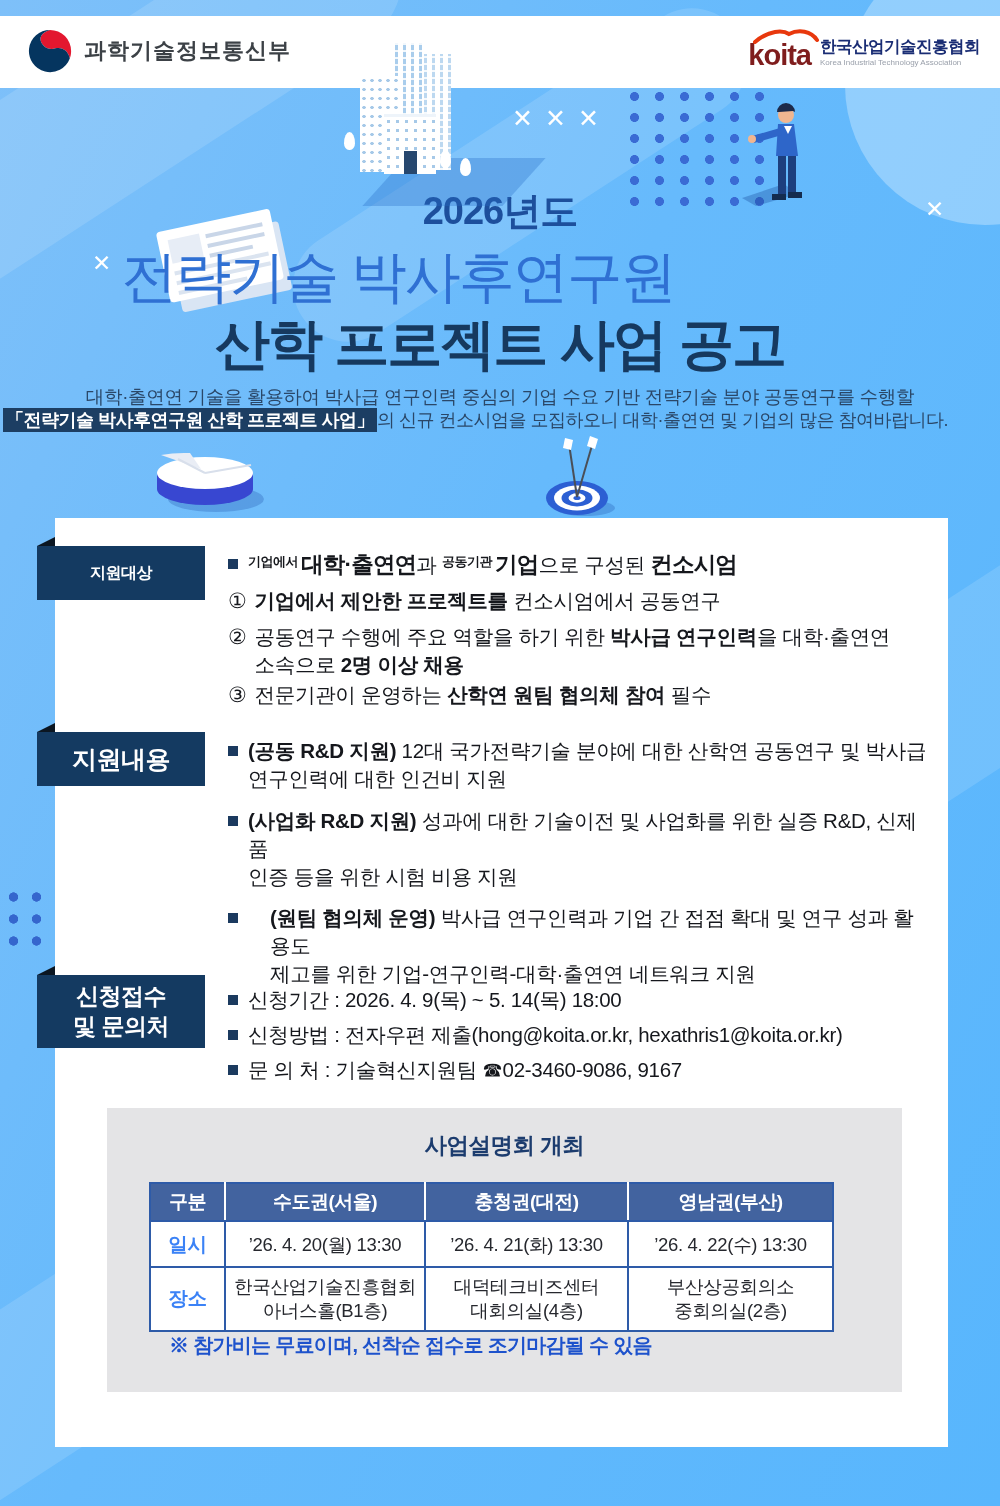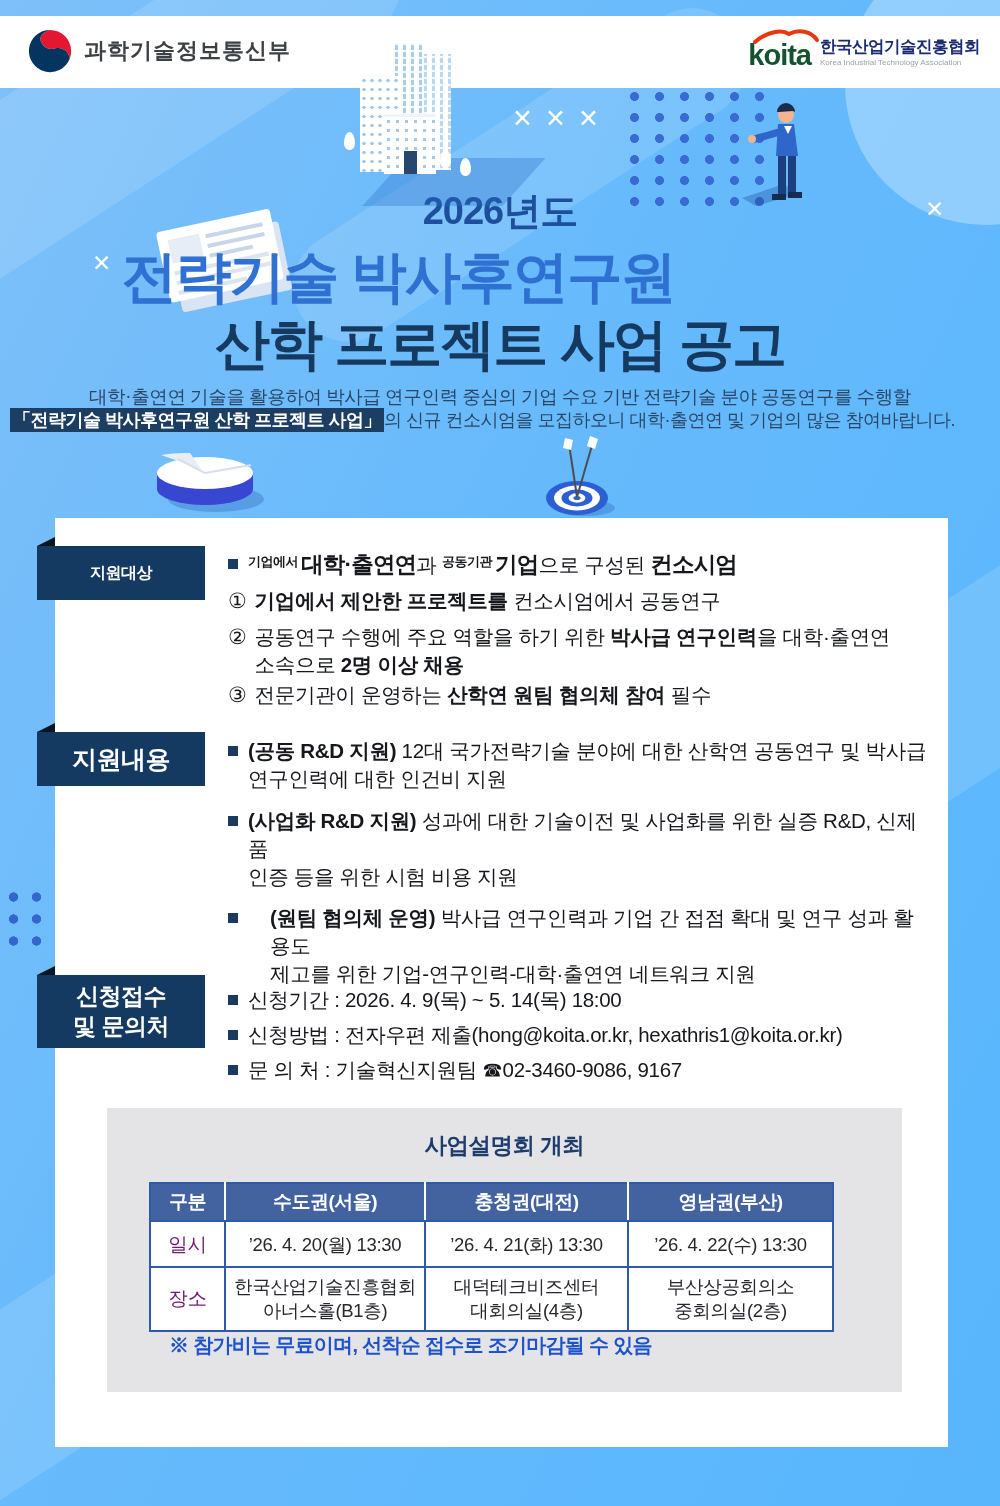--- a/index.html
+++ b/index.html
@@ -30,21 +30,21 @@
   .xl { left:92px;  top:252px; font-size:23px; }
   .xr { left:925px; top:198px; font-size:23px; }
   .deco-svg { position:absolute; z-index:3; }
   
   .top-band { position:absolute; left:0; top:16px; width:1000px; height:72px; background:#fff; z-index:5; }
   .msit { position:absolute; left:28px; top:13px; display:flex; align-items:center; gap:12px; z-index:6; }
   .msit-emblem { width:44px; height:44px; }
   .msit-name { font-size:22px; color:#3c4146; font-weight:600; letter-spacing:1px; }
   .koita { position:absolute; right:20px; top:14px; display:flex; align-items:flex-end; gap:9px; z-index:6; }
   .koita-mark { position:relative; padding-top:12px; }
-  .koita-word { font-size:29px; font-weight:800; color:#14532d; letter-spacing:-1px; line-height:.95; }
+  .koita-word { font-size:29px; font-weight:800; color:#7f1d1d; letter-spacing:-1px; line-height:.95; }
   .koita-arc { position:absolute; top:-2px; left:3px; }
   .koita-names { padding-bottom:3px; }
   .koita-kr { font-size:16.5px; font-weight:800; color:#1a2d74; letter-spacing:-.5px; }
   .koita-en { font-size:8px; color:#9aa0ab; }
   
   .bld { position:absolute; left:338px; top:38px; width:180px; height:175px; z-index:6; }
   .bld-shadow { position:absolute; left:46px; top:120px; width:140px; height:48px;
                 background:rgba(38,108,200,.33); transform:skewX(-42deg); }
   .tw1 { position:absolute; left:57px; top:5px;  width:30px; height:128px;
          background:repeating-linear-gradient(0deg,rgba(255,255,255,.85) 0 2px,rgba(255,255,255,0) 2px 7px),
@@ -58,26 +58,26 @@
          background:radial-gradient(#a6c9e8 1.5px,rgba(0,0,0,0) 1.7px) 0 0/9px 9px,#fff;
          border-top:3px solid #eef4fa; }
   .bd4-door { position:absolute; left:20px; bottom:0; width:13px; height:23px; background:#27476e; }
   .tree { position:absolute; width:11px; height:18px; background:#fff;
           border-radius:50% 50% 46% 46%/62% 62% 38% 38%; }
   .t1 { left:6px;  top:94px; } .t2 { left:102px; top:112px; } .t3 { left:122px; top:120px; }
   
   .hero-year { position:absolute; left:0; top:186px; width:1000px; text-align:center; z-index:4;
                font-size:38px; font-weight:900; color:#1d4f9c; letter-spacing:-1px; }
   .hero-t1 { position:absolute; left:0; top:240px; width:796px; text-align:center; z-index:4;
-             font-size:56px; font-weight:700; color:#2f70d3; letter-spacing:-2px; }
+             font-size:56px; font-weight:400; color:#2f70d3; letter-spacing:-2px; }
   .hero-t2 { position:absolute; left:0; top:308px; width:1000px; text-align:center; z-index:4;
              font-size:55px; font-weight:900; color:#16395f; letter-spacing:-2px; }
   .hero-sub1 { position:absolute; left:0; top:384px; width:1000px; text-align:center; z-index:4;
-               font-size:18.5px; font-weight:500; color:#2a4768; letter-spacing:-.3px; white-space:nowrap;font-family:Liberation Serif, serif; }
-  .hero-sub2 { position:absolute; left:10px; top:408px; width:792px; text-align:left; z-index:4;
+               font-size:18.5px; font-weight:500; color:#2a4768; letter-spacing:-.3px; white-space:nowrap; }
+  .hero-sub2 { position:absolute; left:3px; top:408px; width:792px; text-align:left; z-index:4;
                font-size:18px; font-weight:500; color:#2a4768; letter-spacing:-.5px; white-space:nowrap; }
   .hl { background:#1c3e63; color:#fff; font-weight:700; padding:2px 3px; }
   
   .card { position:absolute; left:55px; top:518px; width:893px; height:929px; background:#fff; z-index:8; }
   
   .ribbon { position:absolute; left:37px; width:168px; background:#143a61; color:#fff; z-index:12;
             display:flex; flex-direction:column; align-items:center; justify-content:center;
             text-align:center; font-weight:800; letter-spacing:-.5px; }
   .ribbon .fold { position:absolute; left:0; top:-9px; width:18px; height:9px; background:#0b1622;
                   clip-path:polygon(0 100%,100% 100%,100% 0); }
@@ -105,21 +105,21 @@
   
   .graybox { position:absolute; left:107px; top:1108px; width:795px; height:284px; background:#e4e4e6; z-index:12; }
   .briefing-title { position:absolute; left:0; top:22px; width:100%; text-align:center;
                     font-size:22.5px; font-weight:700; color:#1c3c6e; letter-spacing:-.5px; }
   .btable { position:absolute; left:42px; top:74px; border-collapse:collapse; }
   .btable th, .btable td { border:2px solid #2e5ba8; text-align:center; vertical-align:middle; }
   .btable th { background:#42639f; color:#fff; font-weight:800; font-size:19px; height:38px;
                letter-spacing:-.5px; }
   .btable th:not(:last-child) { border-right-color:#fff; }
   .btable td { background:#fff; font-size:18.5px; color:#26282e; letter-spacing:-.3px; }
-  .btable .rowlab { font-weight:400; font-size:19.5px; color:#701a75; }
+  .btable .rowlab { font-weight:700; font-size:19.5px; color:#3b82f6; }
   .btable tr.r-date td  { height:46px; }
   .btable tr.r-venue td { height:64px; line-height:1.32; }
   .gray-note { position:absolute; left:62px; top:224px; font-size:20px; font-weight:800;
                color:#1d52cc; letter-spacing:-.7px; }
 </style>
 </head>
 <body>
 
 <div class="streak s1"></div>
 <div class="streak s2"></div>

